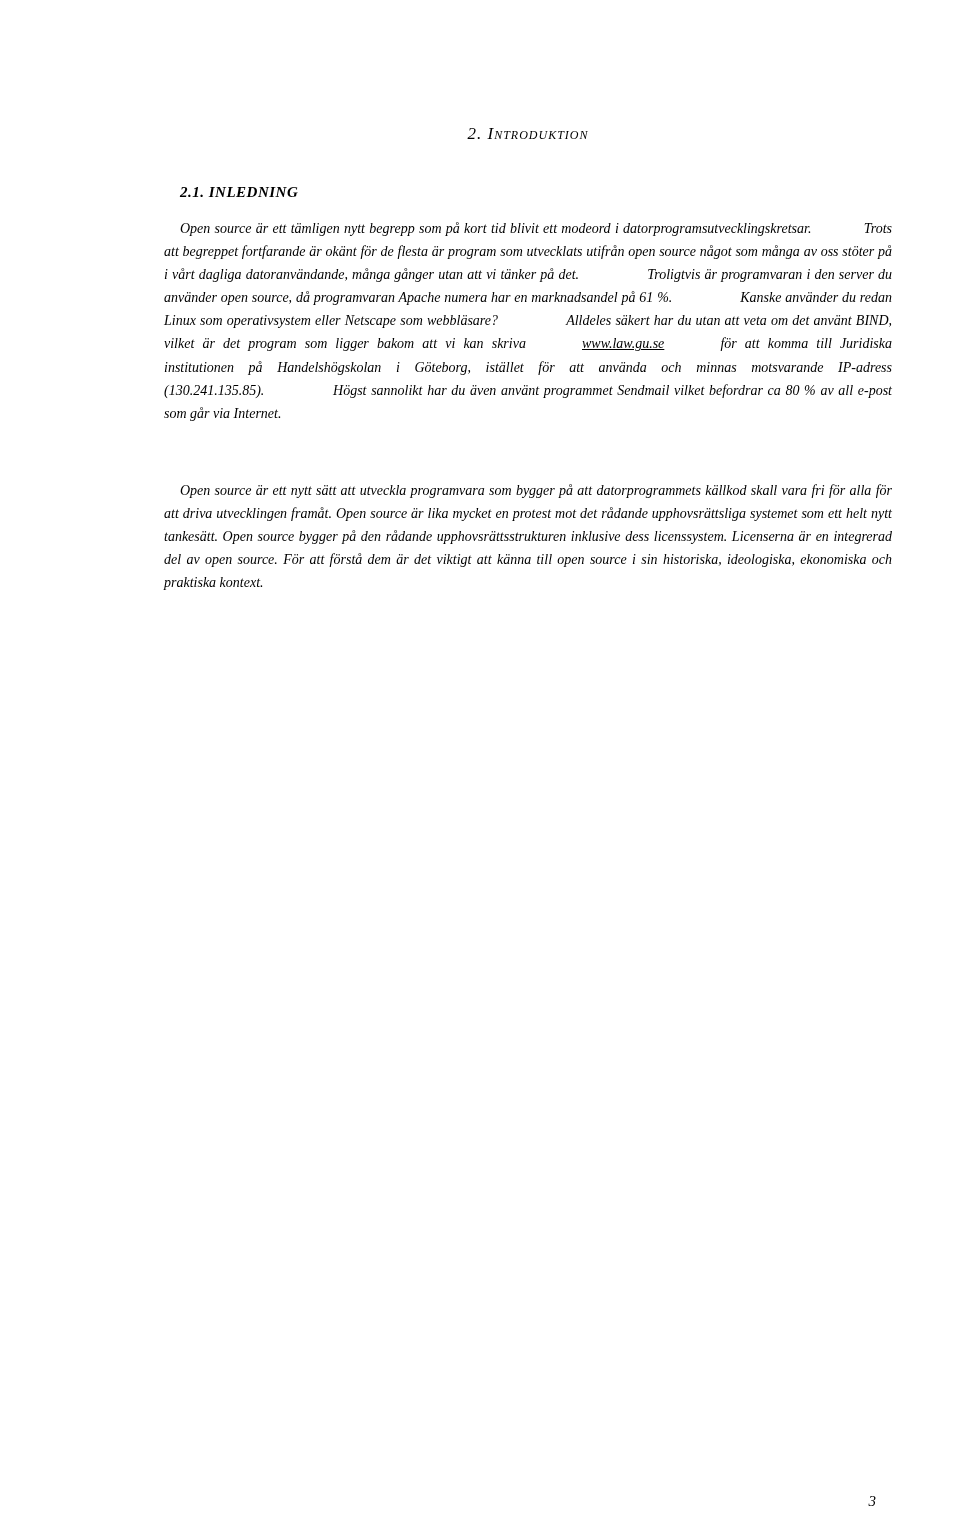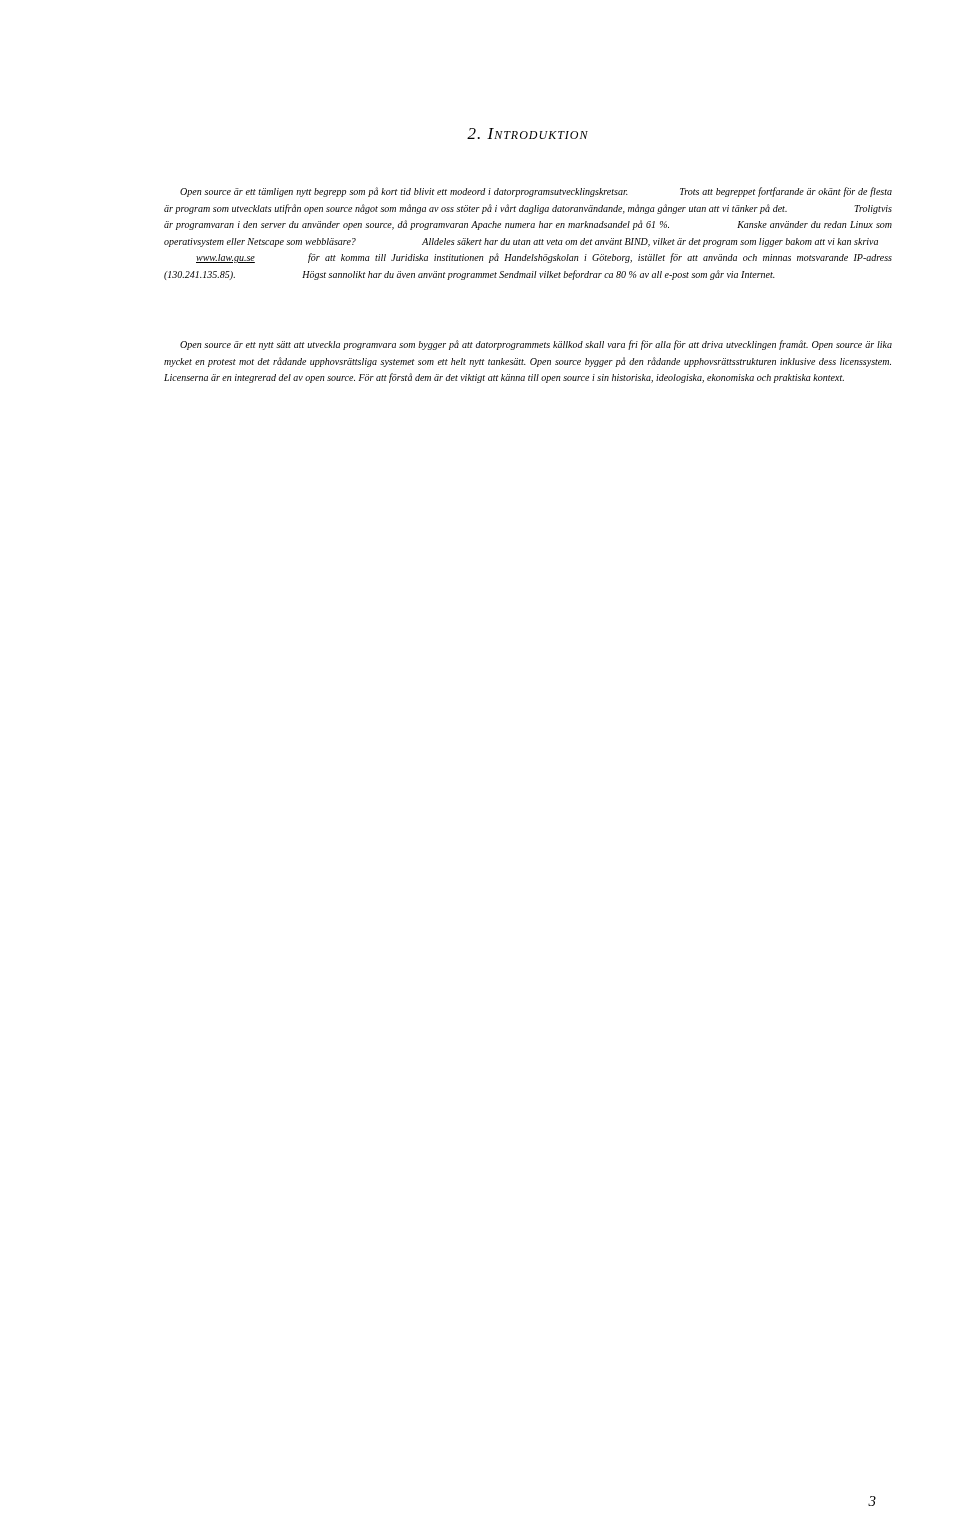--- a/index.html
+++ b/index.html
@@ -41,21 +41,21 @@
       font-weight: bold;
       margin-bottom: 14px;
       text-transform: uppercase;
       letter-spacing: 0.5px;
     }
 
     .paragraph {
       text-align: justify;
       line-height: 1.65;
       margin-bottom: 18px;
-      font-size: 10px;
+      font-size: 14px;
     }
 
     .paragraph a {
       color: #000000;
       text-decoration: underline;
     }
 
     .paragraph-spacer {
       height: 20px;
     }
@@ -69,20 +69,23 @@
   </style>
 </head>
 <body>
 
 <div class="page">
 
   <div class="chapter-heading">
     <span>2.  Introduktion</span>
   </div>
 
+  <div class="section-heading">
+    <span>2.1.  Inledning</span>
+  </div>
 
   <p class="paragraph">
     <span>Open source är ett tämligen nytt begrepp som på kort tid blivit ett modeord i datorprogramsutvecklingskretsar.</span>
     <span> <span>Trots att begreppet fortfarande är okänt för de flesta är program som utvecklats utifrån open source något som många av oss stöter på i vårt dagliga datoranvändande, många gånger utan att vi tänker på det.</span></span>
     <span> <span>Troligtvis är programvaran i den server du använder open source, då programvaran Apache numera har en marknadsandel på 61 %.</span></span>
     <span> <span>Kanske använder du redan Linux som operativsystem eller Netscape som webbläsare?</span></span>
     <span> <span>Alldeles säkert har du utan att veta om det använt BIND, vilket är det program som ligger bakom att vi kan skriva </span><a href="#"><span>www.law.gu.se</span></a><span> för att komma till Juridiska institutionen på Handelshögskolan i Göteborg, istället för att använda och minnas motsvarande IP-adress (130.241.135.85).</span></span>
     <span> <span>Högst sannolikt har du även använt programmet Sendmail vilket befordrar ca 80 % av all e-post som går via Internet.</span></span>
   </p>
 

